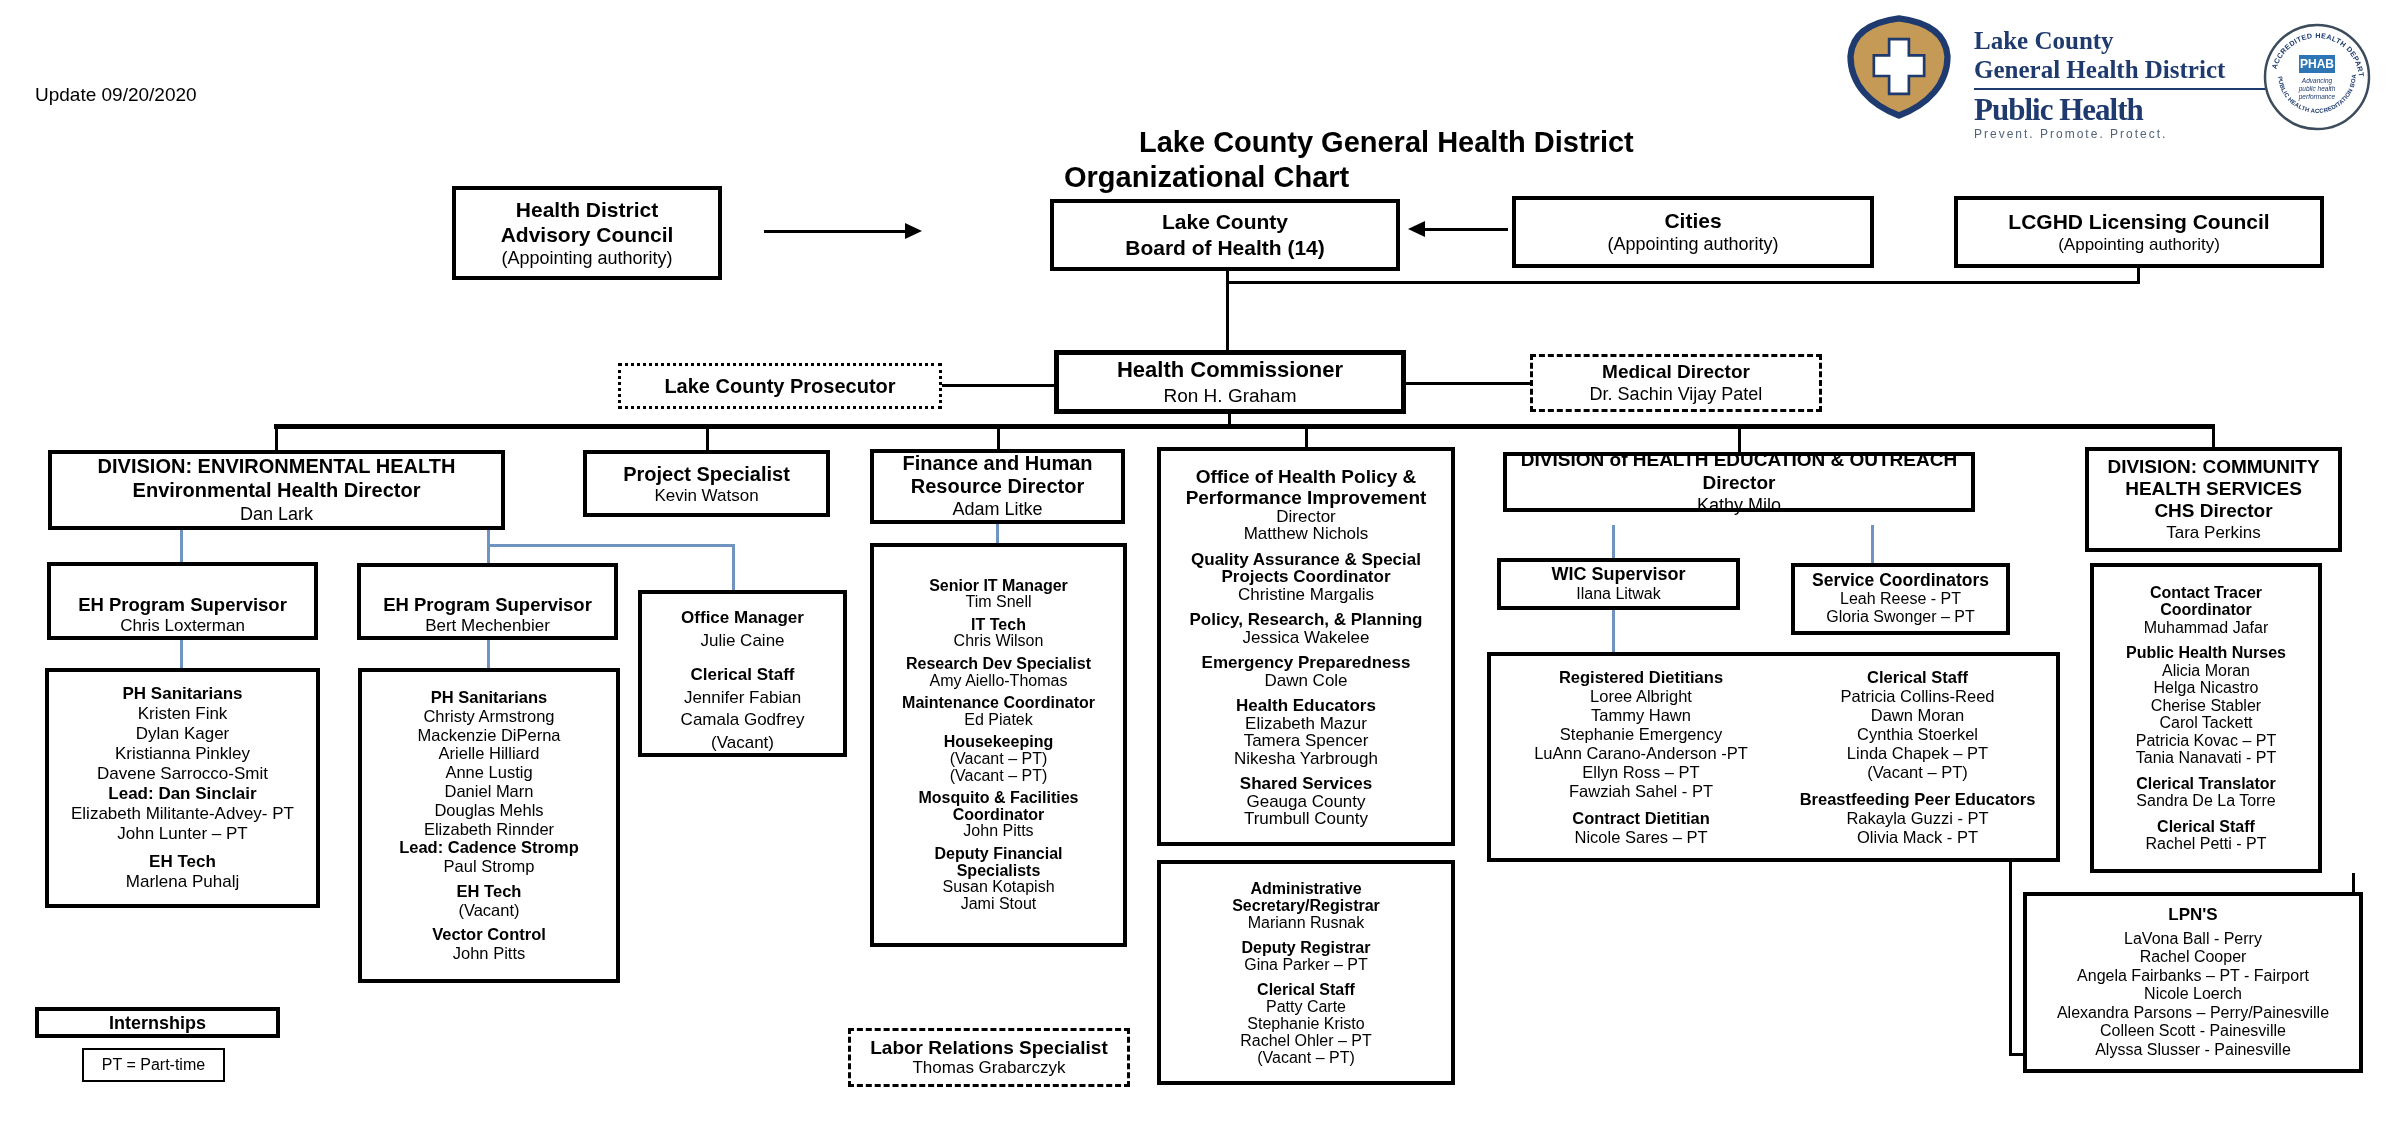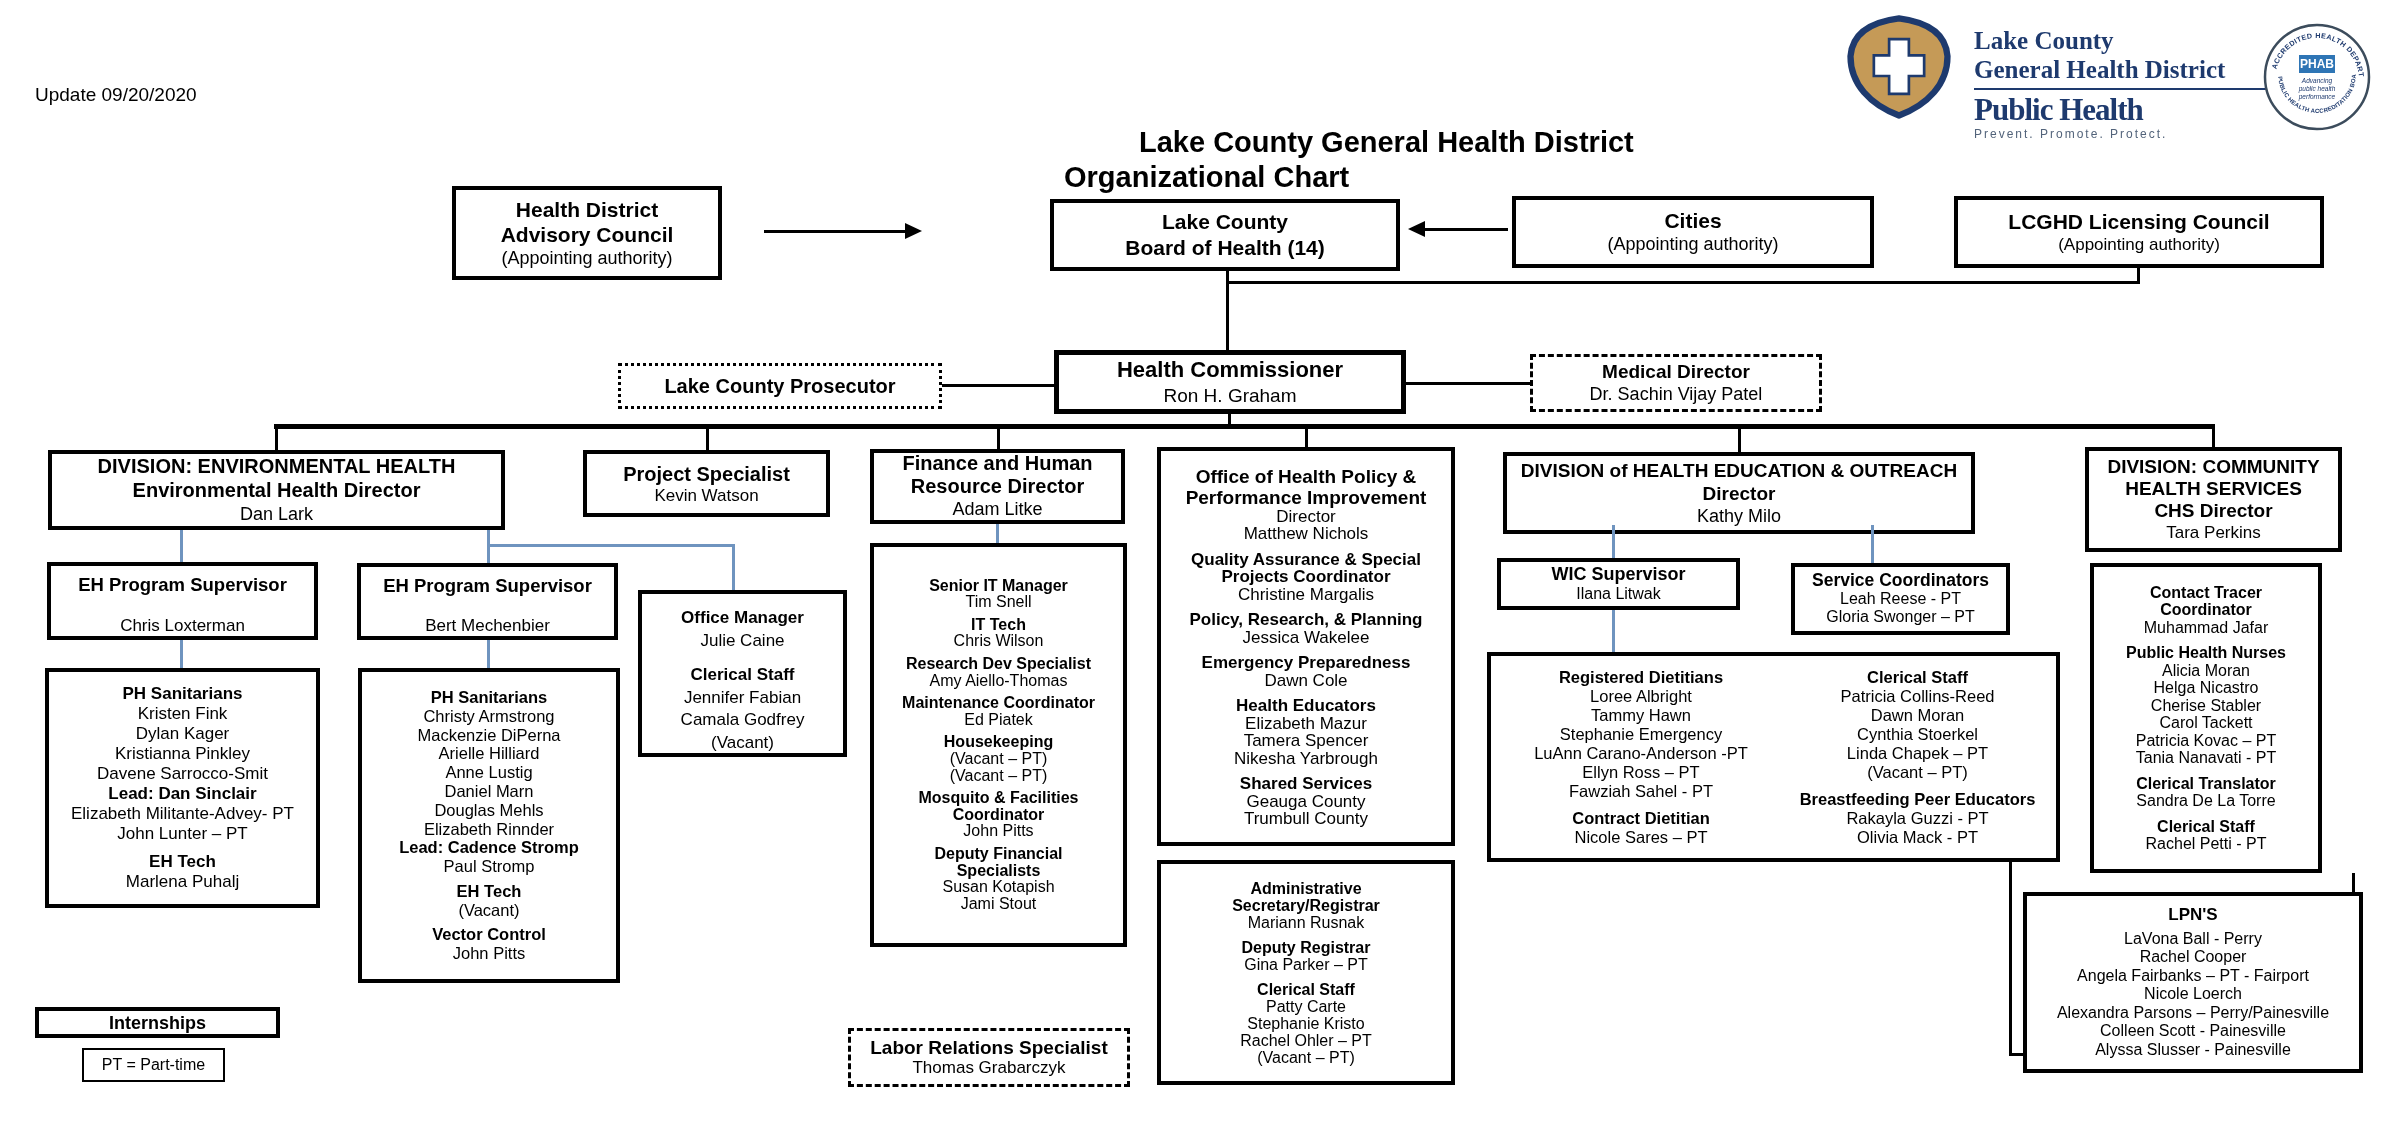--- a/index.html
+++ b/index.html
@@ -2,21 +2,21 @@
 <html><head>
 <meta charset="utf-8">
 <style>
   html,body{margin:0;padding:0;background:#fff}
   body{width:2408px;height:1122px;font-family:"Liberation Sans","DejaVu Sans",sans-serif;color:#000}
   #chart{position:relative;width:2408px;height:1122px;overflow:hidden;background:#fff}
 
   .box{position:absolute;background:#fff;border:4px solid #000;box-sizing:border-box;
        display:flex;flex-direction:column;justify-content:center;align-items:center;
        text-align:center;font-size:17px;line-height:20px}
-  .box.top{justify-content:space-between;padding-top:8px}
+  .box.top{justify-content:flex-end;padding-top:8px}
   .ln{width:100%;white-space:nowrap}
   .ln.b{font-weight:700}
   .ln.h{font-weight:700}
   .ln.bi{font-weight:700;}
   .ln.sp{height:9px}
 
   .hl,.vl{position:absolute;background:#000}
   .hl{height:3px}
   .vl{width:3px}
   .hl.blue,.vl.blue{background:#6f94bf}
@@ -314,21 +314,21 @@
       <div class="ln b">Deputy Registrar</div>
       <div class="ln n">Gina Parker – PT</div>
       <div class="ln sp">&nbsp;</div>
       <div class="ln b">Clerical Staff</div>
       <div class="ln n">Patty Carte</div>
       <div class="ln n">Stephanie Kristo</div>
       <div class="ln n">Rachel Ohler – PT</div>
       <div class="ln n">(Vacant – PT)</div>
     </div>
 
-  <div class="box" id="box-div-he" style="left:1503px;top:452px;width:472px;height:82px">
+  <div class="box" id="box-div-he" style="left:1503px;top:452px;width:472px;height:60px">
       <div class="ln b">DIVISION of HEALTH EDUCATION &amp; OUTREACH</div>
       <div class="ln b">Director</div>
       <div class="ln n">Kathy Milo</div>
     </div>
   <div class="vl blue" style="left:1612px;top:525px;height:33px"></div>
   <div class="vl blue" style="left:1871px;top:525px;height:38px"></div>
   <div class="box" id="box-wic" style="left:1497px;top:558px;width:243px;height:52px">
       <div class="ln b">WIC Supervisor</div>
       <div class="ln n">Ilana Litwak</div>
     </div>

